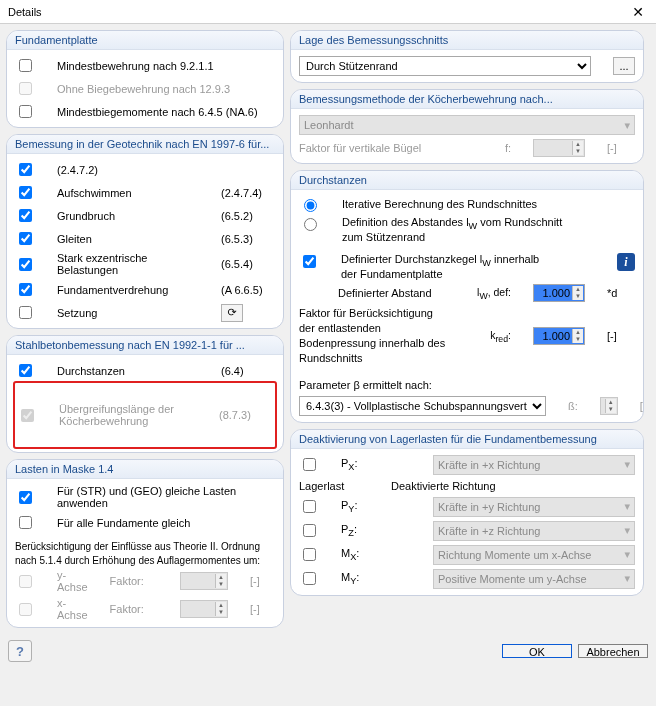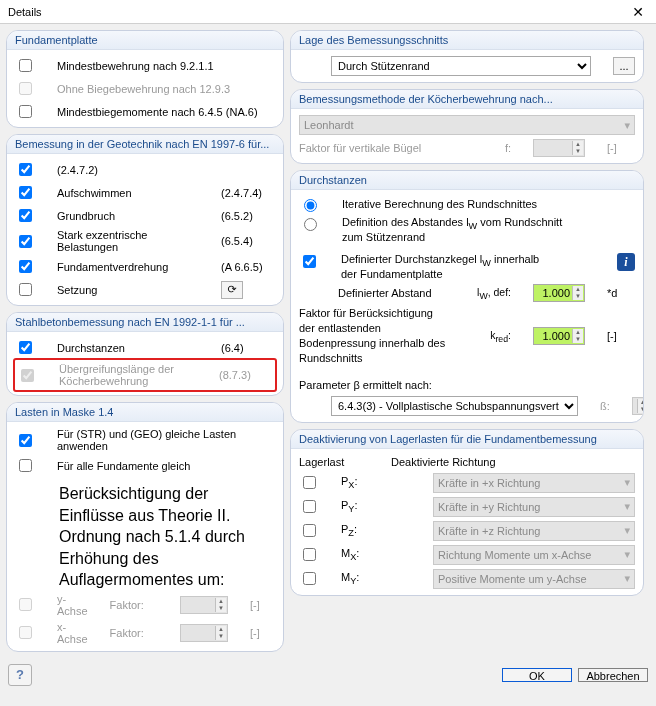--- a/index.html
+++ b/index.html
@@ -41,58 +41,58 @@
   .label { flex: 1; }
   .refcol { width: 54px; text-align: left; font-size: 11px; }
   .disabled { color: #9a9a9a; }
   .mini-btn {
     width: 22px; height: 18px; border:1px solid #b0b0b0;
     background: #f4f4f4; display:inline-flex; align-items:center; justify-content:center;
     font-size:11px;
   }
   .select {
     border:1px solid #a8a8a8; background:#fff; height:20px;
-    font-size:11px; padding: 0 2px; flex:1;margin-left:32px;
+    font-size:11px; padding: 0 2px; flex:1;
   }
   .select-dis {
     border:1px solid #c8c8c8; background:#e4e4e4; height:20px; flex:1;
     color:#8a8a8a; display:flex; align-items:center; padding:0 4px; position:relative;
   }
   .select-dis::after { content:"▾"; position:absolute; right:4px; color:#aaa; }
   .numinput {
     border:1px solid #a8a8a8; height:18px; width:52px;
     font-size:11px; text-align:right; padding: 0 14px 0 2px;
     position:relative; display:inline-flex; align-items:center; justify-content:flex-end;
-    background:#bef264;
+    background:#3b82f6;
   }
   .numinput-dis { background:#e4e4e4; color:#9a9a9a; border-color:#c8c8c8;}
   .spin { position:absolute; right:1px; top:1px; bottom:1px; width:11px;
     display:flex; flex-direction:column; }
   .spin div { flex:1; font-size:6px; text-align:center; line-height:7px; color:#666; background:#f0f0f0; border-left:1px solid #c0c0c0;}
   .info-icon {
     width:18px; height:18px; border-radius:3px; background:#1b4f9c; color:#fff;
     display:inline-flex; align-items:center; justify-content:center;
     font-weight:bold; font-style:italic; font-size:12px; font-family:serif;
   }
-  .highlight-box { border:2px solid #e02020; border-radius:3px; padding:1px 2px; margin:-1px -2px; }
+  .highlight-box { border:2px solid #e02020; border-radius:3px; padding:18px 2px; margin:-1px -2px; }
   .buttonbar {
     display:flex; justify-content:flex-end; align-items:center; gap:6px;
     padding:6px 8px;
   }
   .btn {
     min-width:70px; height:14px; border:1px solid #808080; background:#f4f4f4;
     font-size:11px; cursor:pointer;
   }
   .btn-primary { border:1.5px solid #0a5bd6; }
   .help-btn {
     width:24px; height:22px; border:1px solid #b0b0b0; background:#f4f4f4;
     margin-right:auto; display:inline-flex; align-items:center; justify-content:center;
     border-radius:3px; color:#5a7bb0; font-weight:bold; font-size:13px;
   }
-  .small { font-size:16px;margin-left:44px; }
+  .small { font-size:10px; }
   .unit { width: 28px; text-align:left; font-size:11px; }
   .labcol { width: 70px; }
 </style>
 </head>
 <body>
 
 <div class="titlebar">
   <span>Details</span>
   <span class="closebtn">✕</span>
 </div>
@@ -127,20 +127,25 @@
           </div>
         <div class="row">
             <input type="checkbox" class="chk" checked="" style="">
             <span class="label">Aufschwimmen</span>
             <span class="refcol">(2.4.7.4)</span>
           </div>
         <div class="row">
             <input type="checkbox" class="chk" checked="" style="">
             <span class="label">Grundbruch</span>
             <span class="refcol">(6.5.2)</span>
+          </div>
+        <div class="row">
+            <input type="checkbox" class="chk" checked="" style="">
+            <span class="label">Gleiten</span>
+            <span class="refcol">(6.5.3)</span>
           </div>
         <div class="row">
             <input type="checkbox" class="chk" checked="" style="">
             <span class="label">Stark exzentrische Belastungen</span>
             <span class="refcol">(6.5.4)</span>
           </div>
         <div class="row">
             <input type="checkbox" class="chk" checked="" style="">
             <span class="label">Fundamentverdrehung</span>
             <span class="refcol">(A 6.6.5)</span>
@@ -317,30 +322,30 @@
             </span>
           <span class="unit disabled">[-]</span>
         </div>
       </div>
     </div>
 
     <div class="group">
       <div class="group-header">Deaktivierung von Lagerlasten für die Fundamentbemessung</div>
       <div class="group-body">
         <div class="row">
+            <input type="checkbox" class="chk" style="">
+            <span class="labcol">P<sub>X</sub>:</span>
+            <div class="select-dis">
+              <span>Kräfte in +x Richtung</span>
+            </div>
+          </div>
+        <div class="row">
           <span class="labcol">Lagerlast</span>
           <span class="label">Deaktivierte Richtung</span>
         </div>
-        <div class="row">
-            <input type="checkbox" class="chk" style="">
-            <span class="labcol">P<sub>X</sub>:</span>
-            <div class="select-dis">
-              <span>Kräfte in +x Richtung</span>
-            </div>
-          </div>
         <div class="row">
             <input type="checkbox" class="chk" style="">
             <span class="labcol">P<sub>Y</sub>:</span>
             <div class="select-dis">
               <span>Kräfte in +y Richtung</span>
             </div>
           </div>
         <div class="row">
             <input type="checkbox" class="chk" style="">
             <span class="labcol">P<sub>Z</sub>:</span>

